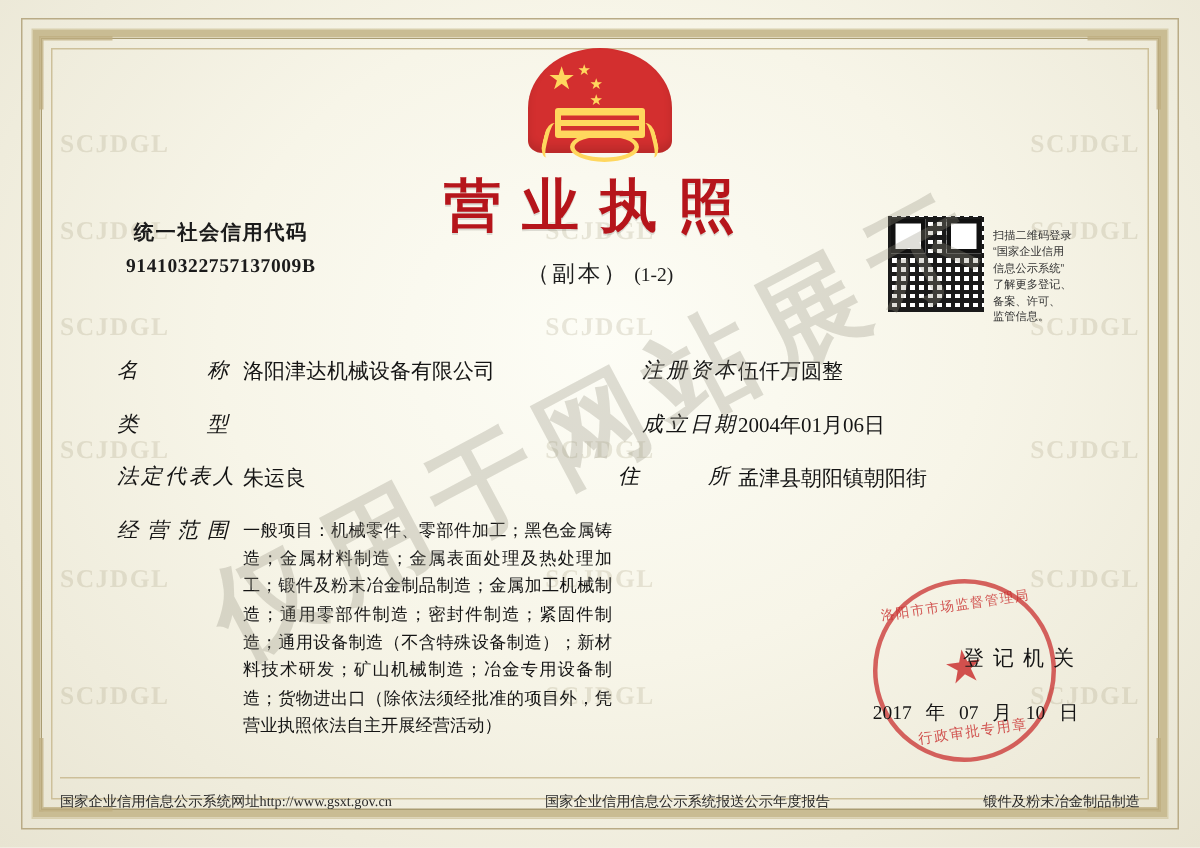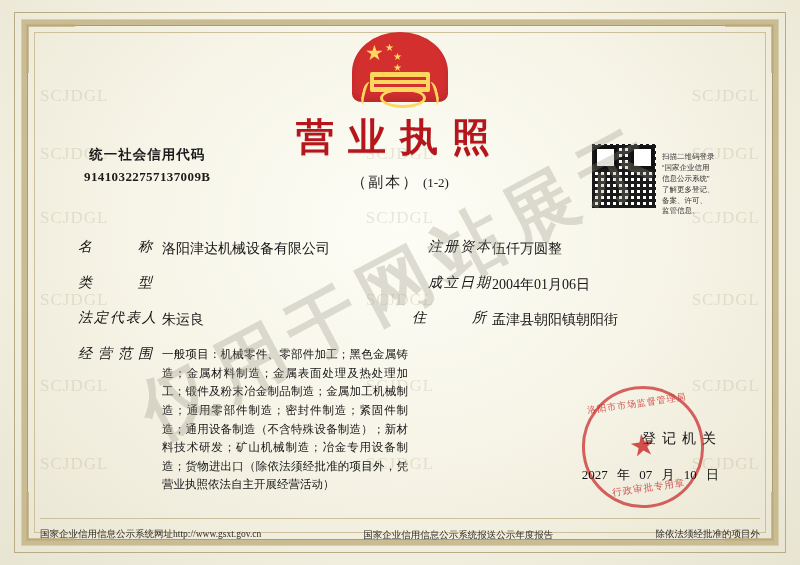--- a/index.html
+++ b/index.html
@@ -41,21 +41,21 @@
   .corner.br{right:26px;bottom:24px;border-left:none;border-top:none;}
 
   
   .guilloche{
     position:absolute;left:34px;top:32px;right:34px;bottom:32px;
     overflow:hidden;pointer-events:none;
   }
   .guilloche .row{
     display:flex;justify-content:space-between;
     font-family:"Liberation Serif","DejaVu Serif",serif;
-    font-weight:normal;font-size:17px;letter-spacing:1px;
+    font-weight:bold;font-size:17px;letter-spacing:1px;
     color:rgba(150,140,105,.20);
     padding:0 6px;
   }
   
   .watermark{
     position:absolute;left:0;top:0;width:800px;height:565px;
     display:flex;align-items:center;justify-content:center;
     pointer-events:none;
   }
   .watermark span{
@@ -347,35 +347,35 @@
 
   <div class="seal">
     <div class="top-text">洛阳市市场监督管理局</div>
     <div class="star">★</div>
     <div class="bottom-text">行政审批专用章</div>
   </div>
 
   <div class="registry">登记机关</div>
 
   <div class="datebar">
-    <span>2027</span>
+    <span>2017</span>
     <span>年</span>
     <span>07</span>
     <span>月</span>
     <span>10</span>
     <span>日</span>
   </div>
 
   <div class="divider-line"></div>
 
   <div class="footer">
     <div class="left">国家企业信用信息公示系统网址http://www.gsxt.gov.cn</div>
     <div class="mid">
       <div>国家企业信用信息公示系统报送公示年度报告</div>
     </div>
-    <div class="right">除依法须经批准的项目外</div>
+    <div class="right">锻件及粉末冶金制品制造</div>
   </div>
 
   <div class="watermark">
     <span>仅用于网站展示</span>
   </div>
 
 </div>
 
 </body></html>

